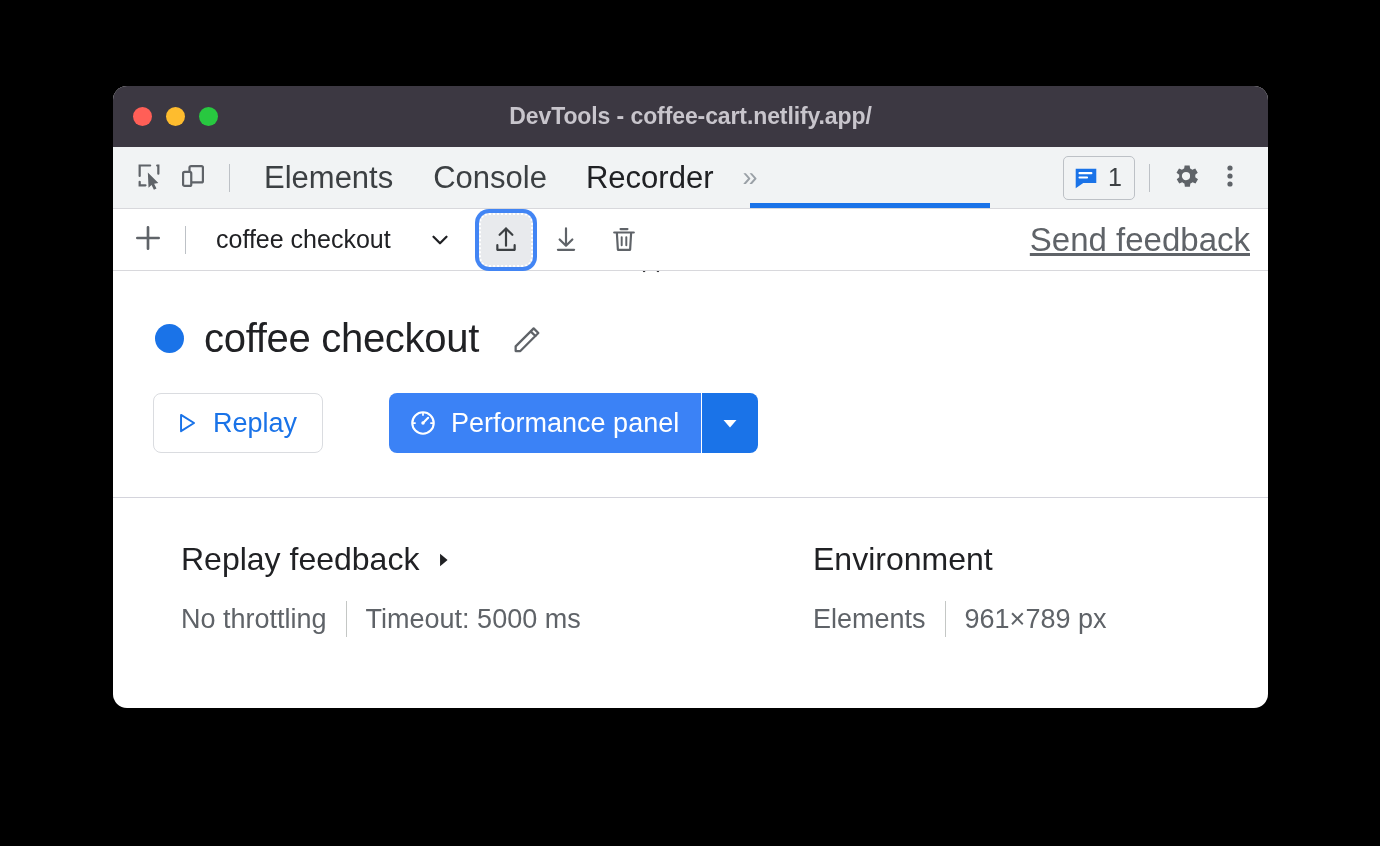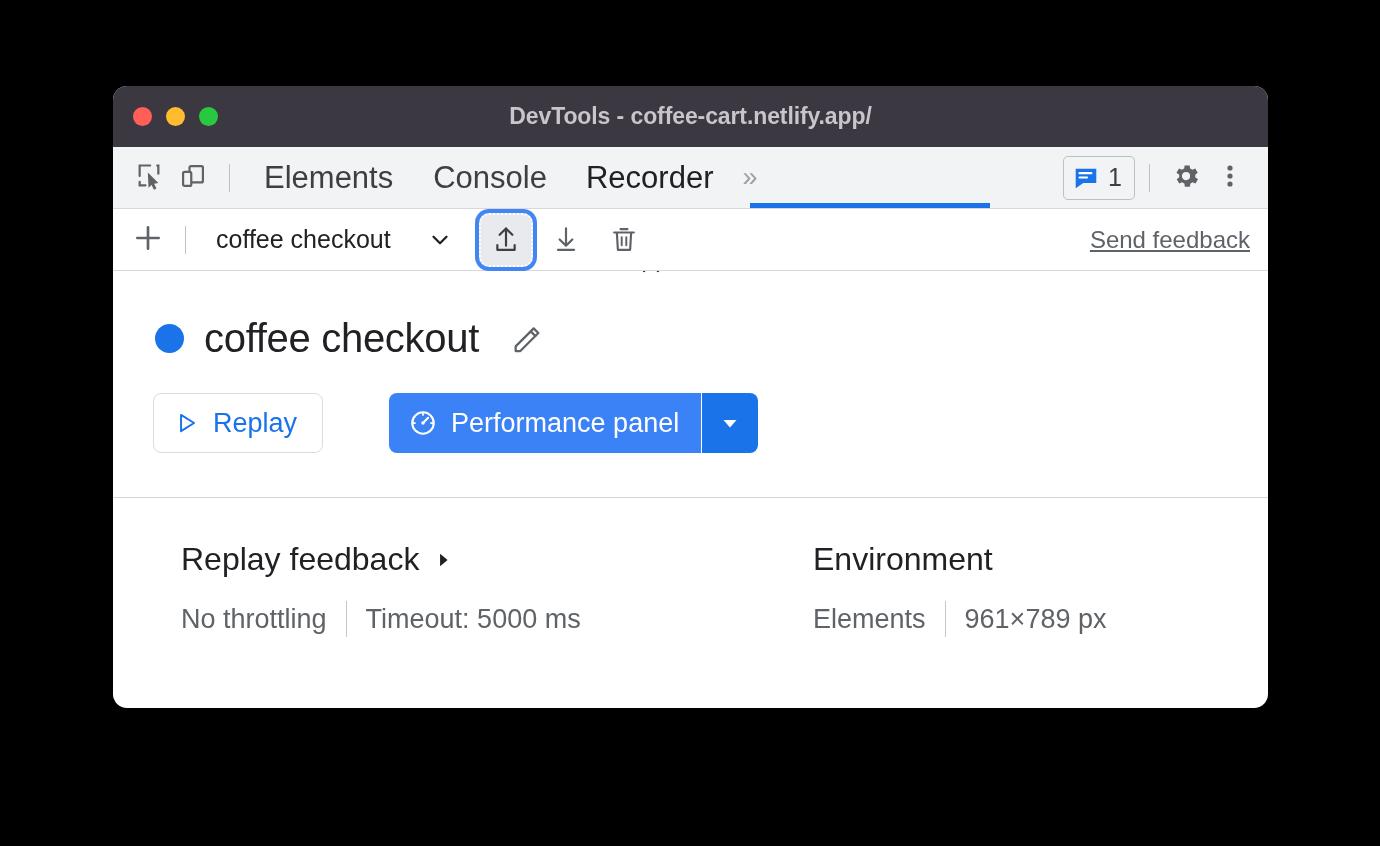--- a/index.html
+++ b/index.html
@@ -179,21 +179,21 @@
   
   #import-recording-btn {
     background: #e8eaed;
     border: 2px dotted #ffffff;
     border-radius: 10px;
     box-shadow: 0 0 0 4px #4285f4;
     width: 54px; height: 54px;
   }
   #send-feedback-link {
     margin-left: auto;
-    font-size: 24px;
+    font-size: 33px;
     color: #5f6368;
     text-decoration: underline;
     cursor: pointer;
     white-space: nowrap;
   }
 
   
   #recorder-body {
     background: #ffffff;
     padding: 0;

